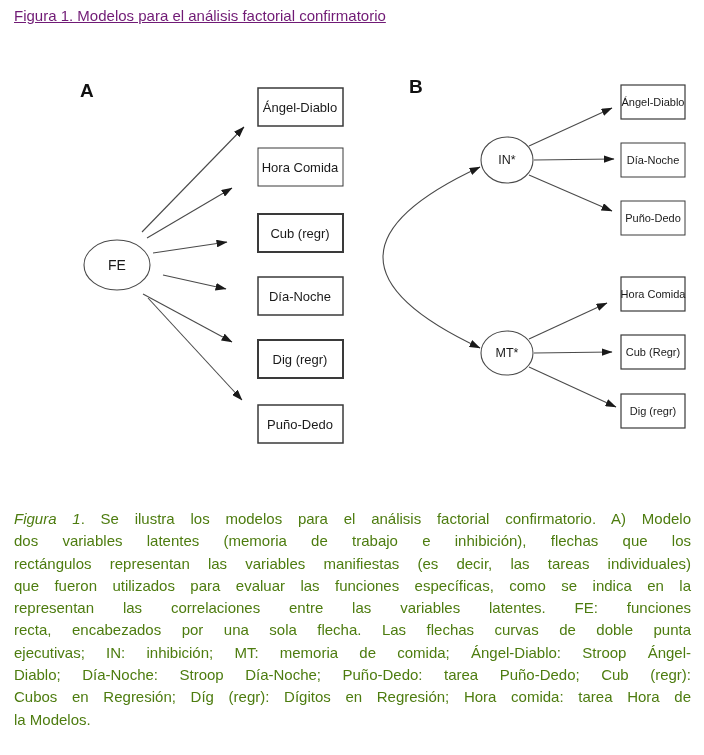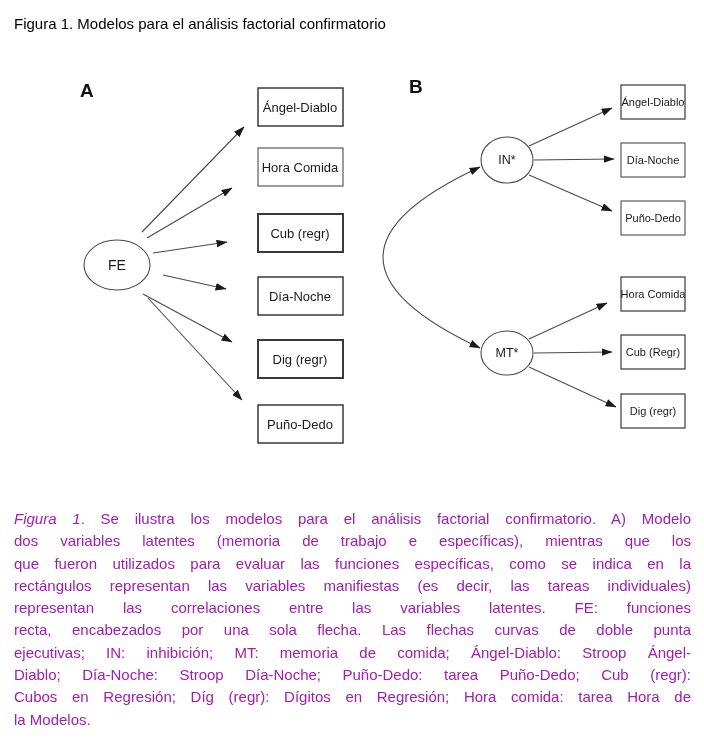--- a/index.html
+++ b/index.html
@@ -12,41 +12,42 @@
     width: 704px;
     height: 755px;
     background: #ffffff;
     font-family: "Liberation Sans", "DejaVu Sans", sans-serif;
     color: #000;
     overflow: hidden;
   }
   .fig-title {
     position: absolute;
     left: 14px;
-    top: 15px;
+    top: 7px;
     font-size: 15px;
     line-height: 1.2;
-    color: #000000;
+    color: #701a75;
     white-space: nowrap;
+    text-decoration: underline;
   }
   .figure-svg {
     position: absolute;
     left: 0;
     top: 0;
     width: 704px;
     height: 470px;
   }
   .caption {
     position: absolute;
     left: 14px;
     top: 508px;
     width: 677px;
     font-size: 15px;
     line-height: 22.3px;
-    color: #a21caf;
+    color: #4d7c0f;
   }
   .cap-line {
     margin: 0;
     text-align: justify;
     text-align-last: justify;
     white-space: normal;
   }
   .cap-line.last {
     text-align-last: left;
   }
@@ -152,23 +153,23 @@
       <text class="box-label" x="653" y="164" text-anchor="middle" font-size="11">Día-Noche</text>
       <text class="box-label" x="653" y="222" text-anchor="middle" font-size="11">Puño-Dedo</text>
       <text class="box-label" x="653" y="298" text-anchor="middle" font-size="11">Hora Comida</text>
       <text class="box-label" x="653" y="356" text-anchor="middle" font-size="11">Cub (Regr)</text>
       <text class="box-label" x="653" y="415" text-anchor="middle" font-size="11">Dig (regr)</text>
     </g>
   </svg>
 
   <div class="caption">
     <p class="cap-line"><em>Figura 1</em><span>. Se ilustra los modelos para el análisis factorial confirmatorio. A) Modelo</span></p>
-    <p class="cap-line">dos variables latentes (memoria de trabajo e específicas), mientras que los</p>
+    <p class="cap-line">dos variables latentes (memoria de trabajo e inhibición), flechas que los</p>
+    <p class="cap-line">rectángulos representan las variables manifiestas (es decir, las tareas individuales)</p>
     <p class="cap-line">que fueron utilizados para evaluar las funciones específicas, como se indica en la</p>
-    <p class="cap-line">rectángulos representan las variables manifiestas (es decir, las tareas individuales)</p>
     <p class="cap-line">representan las correlaciones entre las variables latentes. FE: funciones</p>
     <p class="cap-line">recta, encabezados por una sola flecha. Las flechas curvas de doble punta</p>
     <p class="cap-line">ejecutivas; IN: inhibición; MT: memoria de comida; Ángel-Diablo: Stroop Ángel-</p>
     <p class="cap-line">Diablo; Día-Noche: Stroop Día-Noche; Puño-Dedo: tarea Puño-Dedo; Cub (regr):</p>
     <p class="cap-line">Cubos en Regresión; Díg (regr): Dígitos en Regresión; Hora comida: tarea Hora de</p>
     <p class="cap-line last">la Modelos.</p>
   </div>
 
 </div>
 

